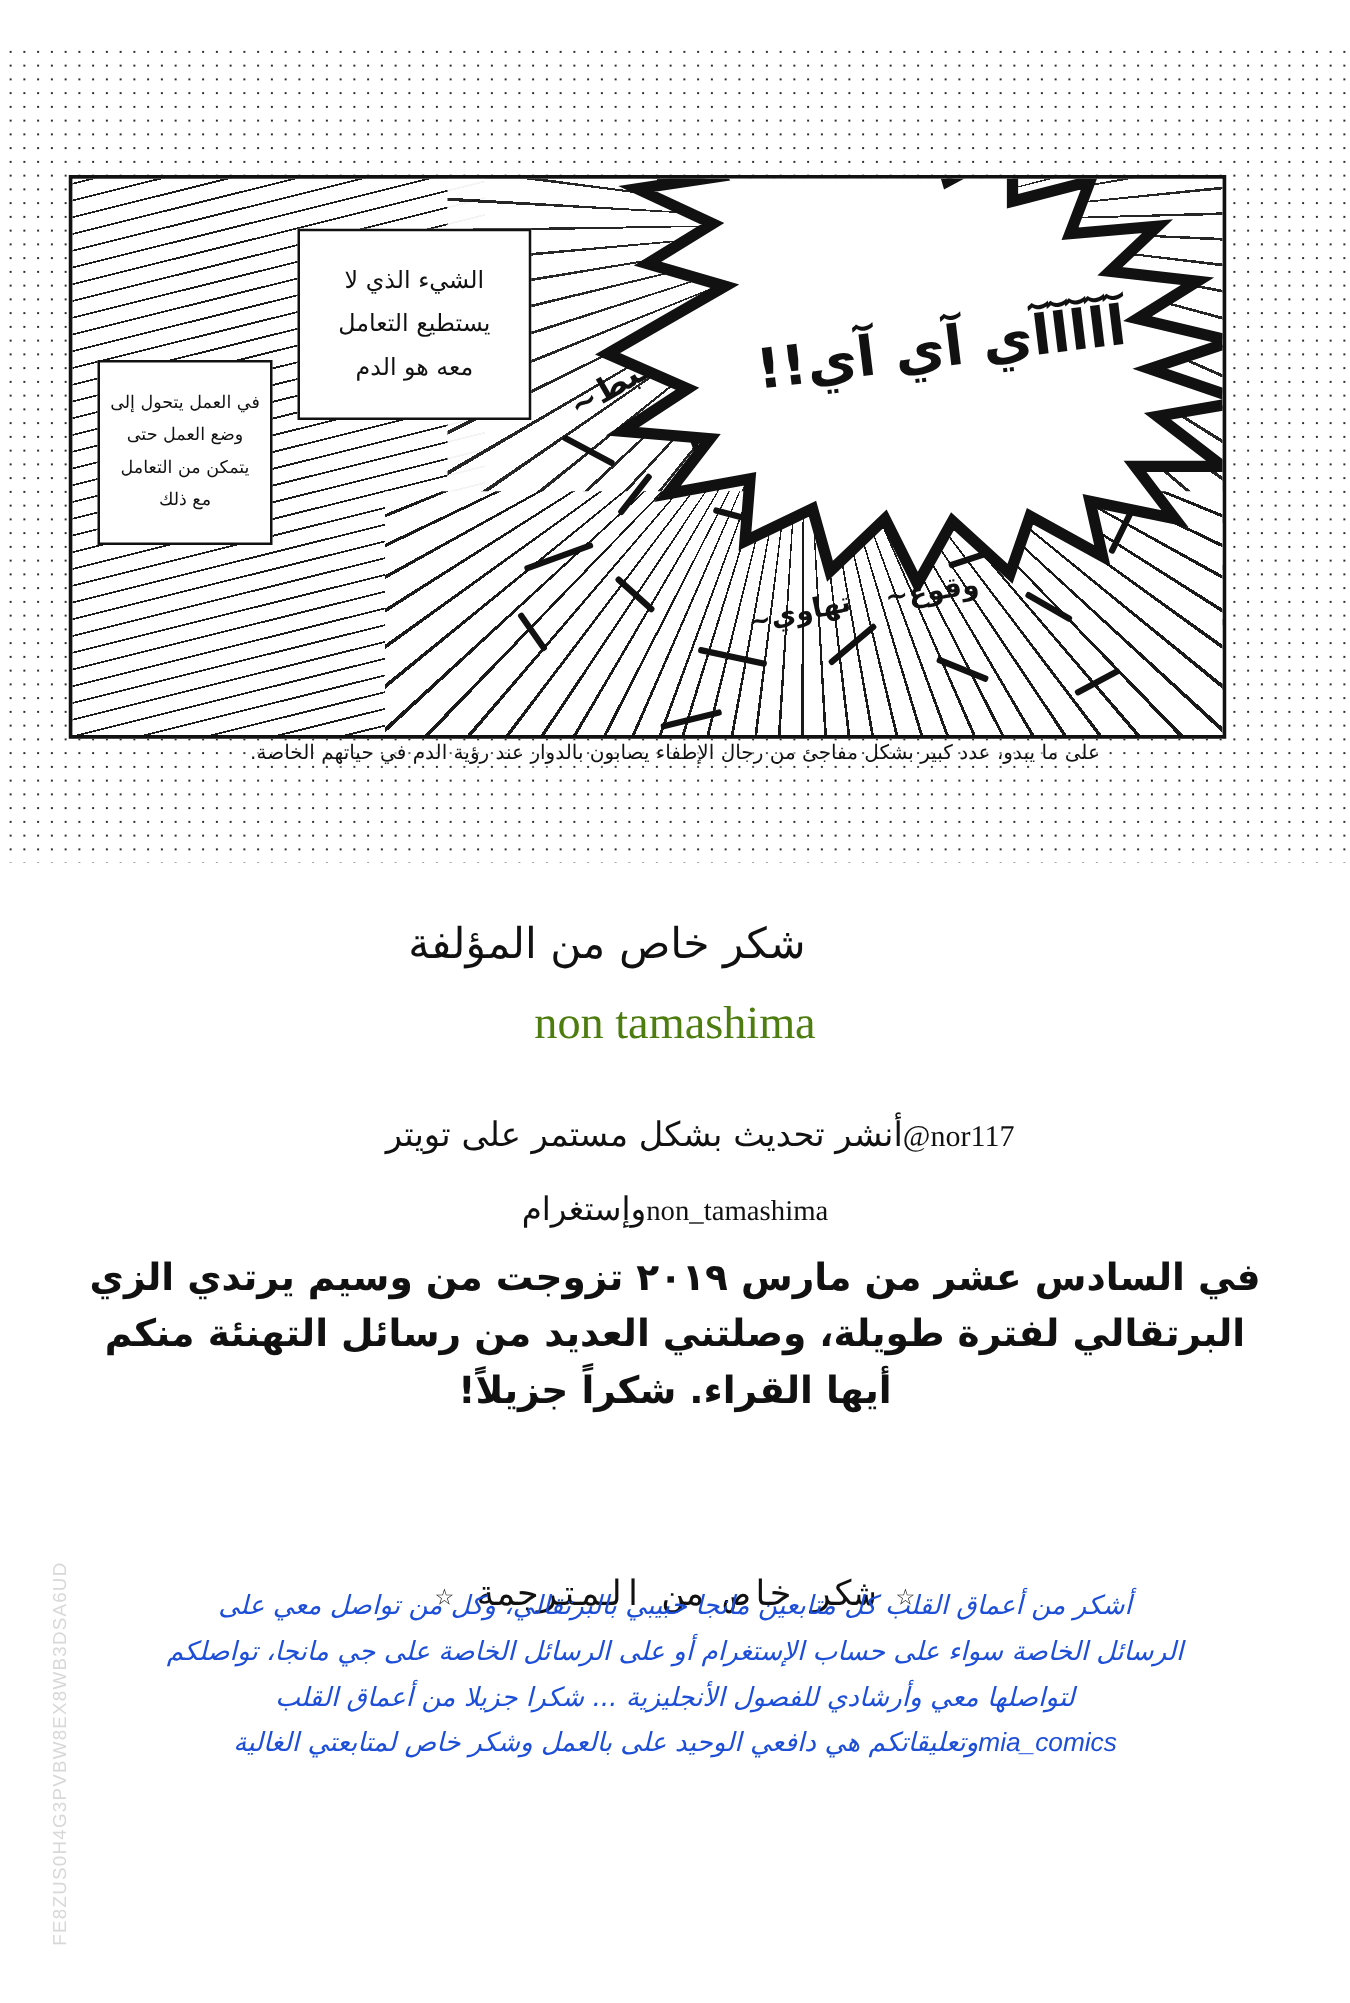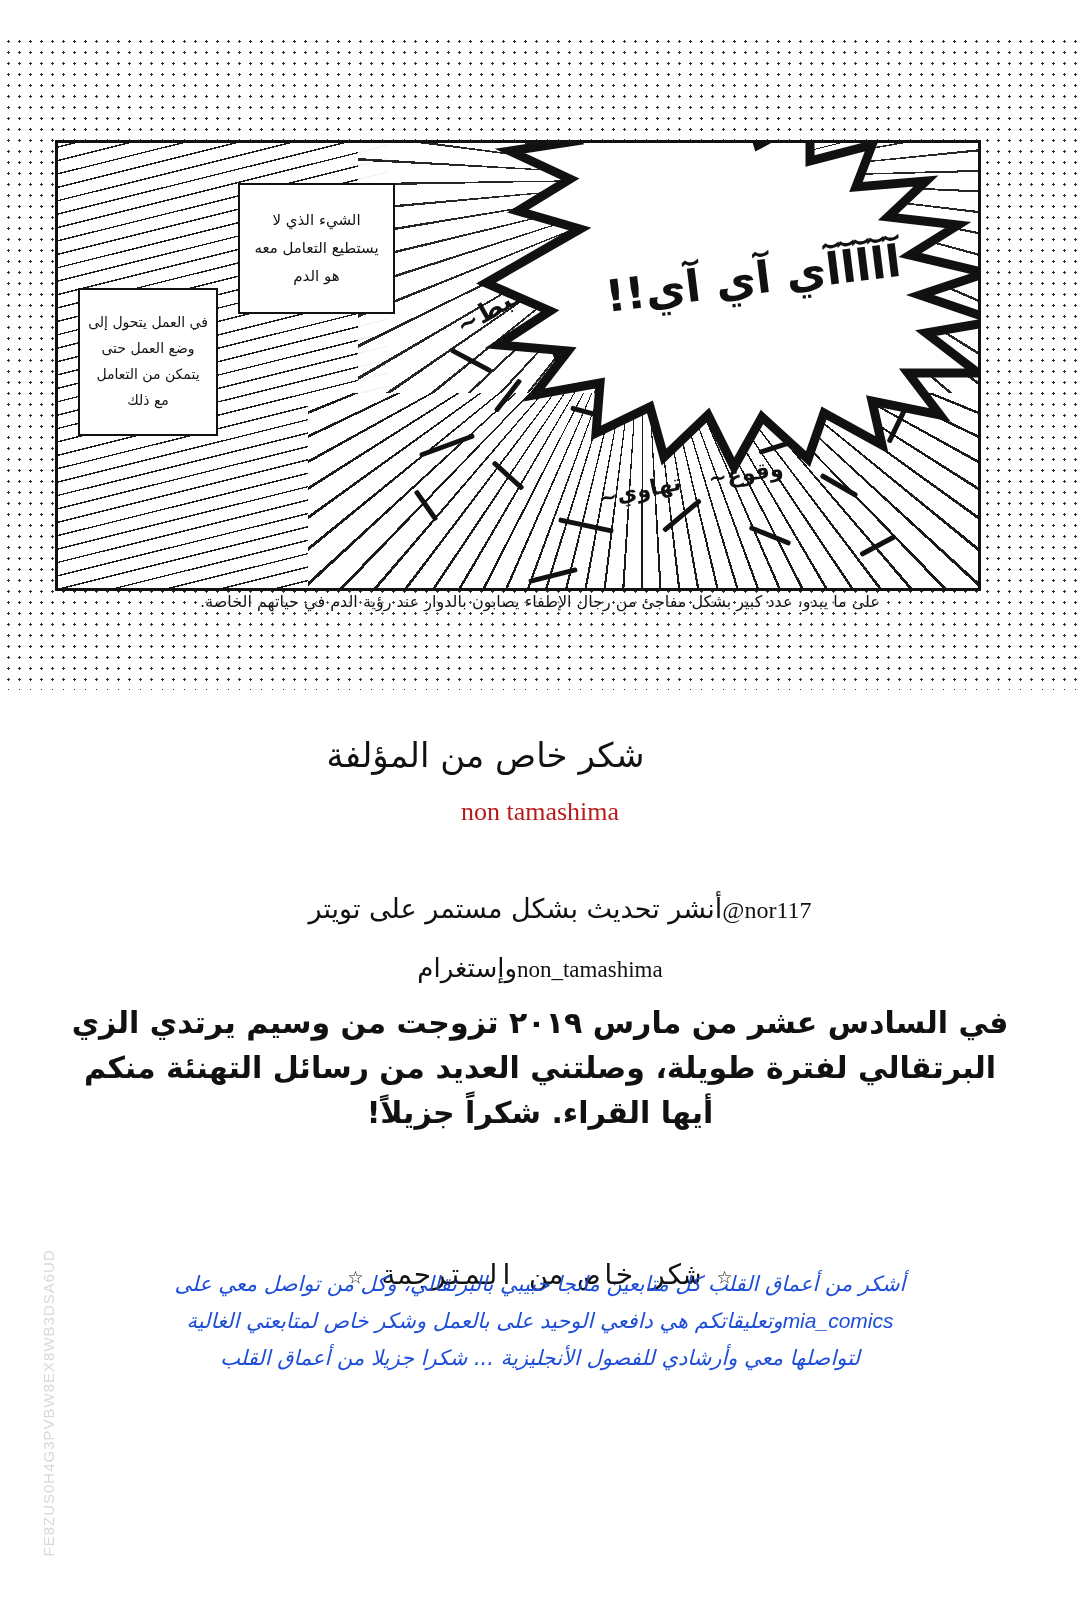--- a/index.html
+++ b/index.html
@@ -64,21 +64,21 @@
   .nbox {
     position: absolute;
     background: #fff;
     border: 2px solid #111;
     text-align: center;
     direction: rtl;
     font-family: "DejaVu Sans", sans-serif;
     line-height: 1.85;
     color: #111;
   }
-  #nbox-1 { left: 180px; top: 40px; width: 135px; padding: 22px 9px; font-size: 15px; }
+  #nbox-1 { left: 180px; top: 40px; width: 135px; padding: 22px 24px; font-size: 19px; }
   #nbox-2 { left: 20px; top: 145px; width: 120px; padding: 20px 8px; font-size: 14px; }
 
   
   .burst {
     position: absolute;
     left: 400px; top: -60px;
     width: 590px; height: 390px;
   }
   .burst svg { display:block; }
   .burst-text {
@@ -130,22 +130,22 @@
     direction: rtl;
     font-family: "DejaVu Sans", sans-serif;
     font-size: 34px;
     color: #111;
   }
   .thanks-handle {
     position: absolute;
     left: 0; top: 797px; width: 1080px;
     text-align: center;
     font-family: "Liberation Serif", serif;
-    font-size: 26px;
-    color: #b91c1c;
+    font-size: 37px;
+    color: #4d7c0f;
   }
 
   .social-line-1 {
     position: absolute;
     left: 0; top: 893px; width: 1080px;
     text-align: center;
     direction: rtl;
     font-family: "DejaVu Sans", sans-serif;
     font-size: 27px;
     margin-left: 20px;
@@ -284,19 +284,20 @@
 <div class="author-para">في السادس عشر من مارس ٢٠١٩ تزوجت من وسيم يرتدي الزي البرتقالي لفترة طويلة، وصلتني العديد من رسائل التهنئة منكم أيها القراء. شكراً جزيلاً!</div>
 
 <div class="tr-heading">
   <span class="star">☆</span>
   <span>شكر خاص من المترجمة</span>
   <span class="star">☆</span>
 </div>
 
 <div class="tr-para">
   <div>أشكر من أعماق القلب كل متابعين مانجا حبيبي بالبرتقالي، وكل من تواصل معي على</div>
+  <div>الرسائل الخاصة سواء على حساب الإستغرام أو على الرسائل الخاصة على جي مانجا، تواصلكم</div>
+  <div>لتواصلها معي وأرشادي للفصول الأنجليزية ... شكرا جزيلا من أعماق القلب</div>
   <div>
     <span class="ltr">mia_comics</span><span>وتعليقاتكم هي دافعي الوحيد على  بالعمل وشكر خاص لمتابعتي الغالية </span>
   </div>
-  <div>لتواصلها معي وأرشادي للفصول الأنجليزية ... شكرا جزيلا من أعماق القلب</div>
 </div>
 
 <div class="watermark">FE8ZUS0H4G3PVBW8EX8WB3DSA6UD</div>
 
 </body></html>

